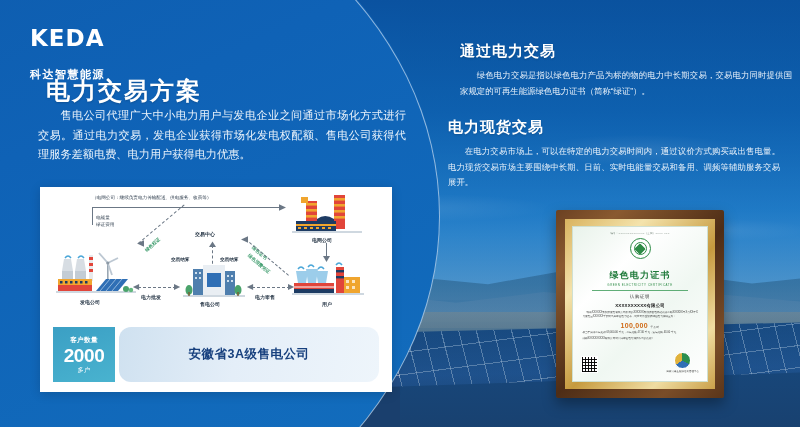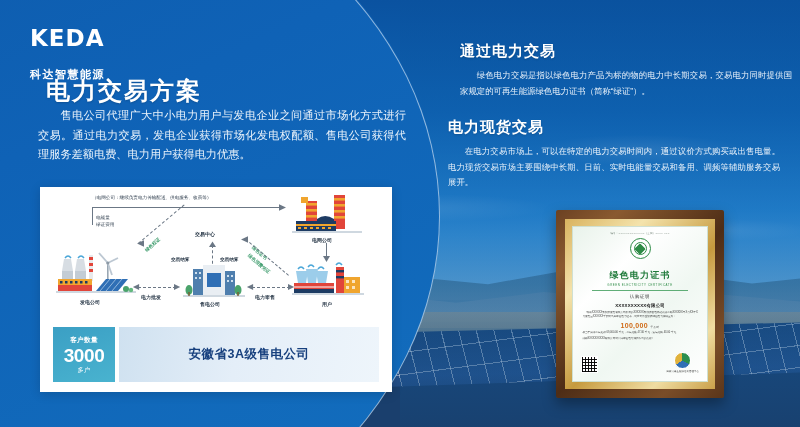--- a/index.html
+++ b/index.html
@@ -133,20 +133,21 @@
   .stat-dots{font-size:5px;letter-spacing:1.5px;opacity:.85;margin-top:1px;}
   .stat-big{font-size:19px;font-weight:bold;line-height:1;letter-spacing:-.4px;}
   .stat-big .unit{font-size:8px;font-weight:bold;}
   .stat-sub{font-size:6.2px;margin-top:1.5px;letter-spacing:.4px;}
 
   .stat-wide{
     position:relative;flex:1;height:55px;
     background:linear-gradient(100deg,#cfe1f0 0%,#e4eef8 45%,#eef5fb 100%);
     display:flex;flex-direction:row;align-items:center;justify-content:center;
     overflow:hidden;
+    border-radius:12px;
   }
   .wide-line{font-size:12.5px;font-weight:bold;color:#17407e;line-height:1.35;letter-spacing:.5px;z-index:2;}
 
   
   .right-col{position:absolute;left:440px;top:0;width:360px;height:427px;}
   .sec-title{
     font-size:15px;font-weight:bold;color:#ffffff;letter-spacing:1px;
     text-shadow:0 1px 2px rgba(0,0,0,.18);
   }
   .sec-para{
@@ -415,21 +416,21 @@
         </svg>
       </div>
       <div class="dg-cap" style="left:282px;top:114px;">用户</div>
     </div>
 
     <div class="stats">
 
 
       <div class="stat s2">
         <div class="stat-head">客户数量</div>
-        <div class="stat-big">3000</div>
+        <div class="stat-big">2000</div>
         <div class="stat-sub">多户</div>
       </div>
 
 
       <div class="stat-wide">
 
         <div class="wide-line">安徽省3A级售电公司</div>
       </div>
     </div>
   </div>

